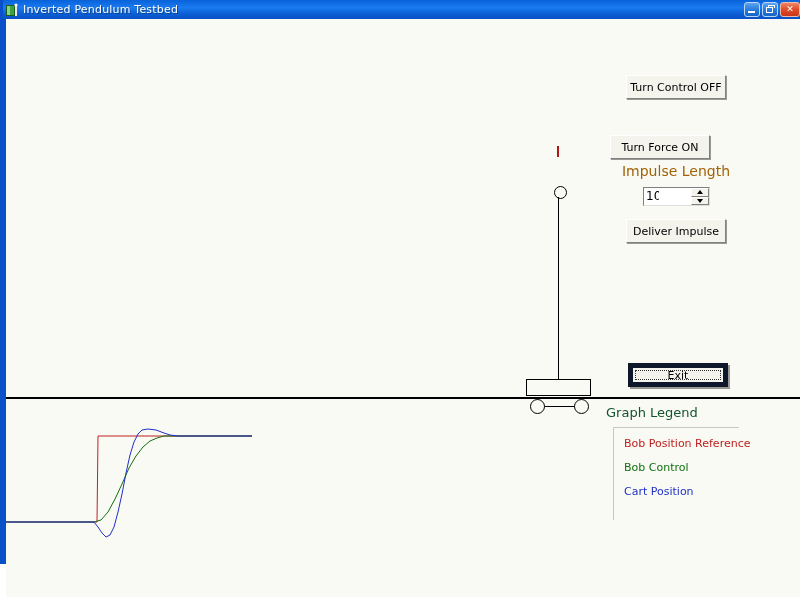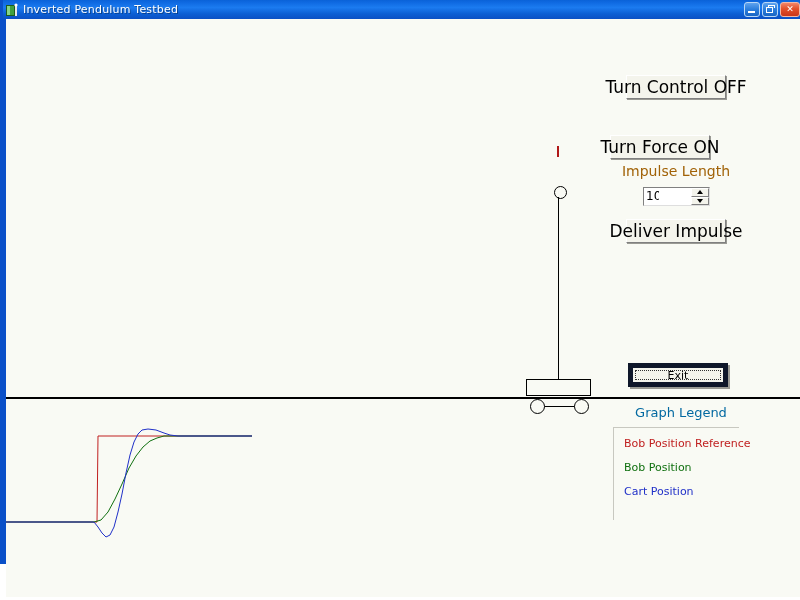--- a/index.html
+++ b/index.html
@@ -198,21 +198,21 @@
     position: absolute;
     box-sizing: border-box;
     background: #f4f4ec;
     border-top: 1px solid #ffffff;
     border-left: 1px solid #ffffff;
     border-right: 1px solid #808080;
     border-bottom: 1px solid #808080;
     box-shadow: 1px 1px 0 0 #9a9a94;
     color: #000000;
     font-family: "DejaVu Sans", sans-serif;
-    font-size: 17px;
+    font-size: 11px;
     display: flex;
     align-items: center;
     justify-content: center;
     cursor: default;
     white-space: nowrap;
     padding: 0;
   }
 
   .btn-control { left: 620px; top: 56px;  width: 100px; height: 24px; }
   .btn-force   { left: 604px; top: 96px;  width: 100px; height: 24px; margin-top: 20px; }
@@ -313,22 +313,21 @@
     color: #000000;
     cursor: default;
   }
 
   
   .legend-title {
     position: absolute;
     left: 600px;
     top: 386px;
     width: 150px;
-    text-align: center;
-    color: #0369a1;
+    color: #14532d;
     font-family: "DejaVu Sans", sans-serif;
     font-size: 13px;
     white-space: nowrap;
   }
   .legend-box {
     position: absolute;
     left: 607px;
     top: 408px;
     width: 126px;
     height: 93px;
@@ -418,21 +417,21 @@
 
     <div class="btn btn-impulse">Deliver Impulse</div>
 
     <div class="btn-exit-wrap">
       <div class="btn-exit-inner">Exit</div>
     </div>
 
     <div class="legend-title">Graph Legend</div>
     <div class="legend-box">
       <div class="legend-item i0">Bob Position Reference</div>
-      <div class="legend-item i1">Bob Position</div>
+      <div class="legend-item i1">Bob Control</div>
       <div class="legend-item i2">Cart Position</div>
     </div>
 
     <div class="graph">
       <svg id="graph-svg" width="794" height="198">
           <polyline points="0,123 91,123 92,37 246,37" fill="none" stroke="#c02020" stroke-width="1" stroke-linejoin="round" stroke-linecap="butt"></polyline>
           <polyline points="0,123 88,123 95,121 102,113 109,100 116,85 123,69 130,57 137,48 144,42 151,39 158,37 170,37 200,37 246,37" fill="none" stroke="#107010" stroke-width="1" stroke-linejoin="round" stroke-linecap="butt"></polyline>
           <polyline points="0,123 88,123 92,128 96,134 100,138 104,136 108,128 112,113 116,95 120,74 124,56 128,43 132,35 136,31 142,30 150,31 158,34 164,36 172,37 200,37 246,37" fill="none" stroke="#2030c8" stroke-width="1" stroke-linejoin="round" stroke-linecap="butt"></polyline>
         </svg>
     </div>

